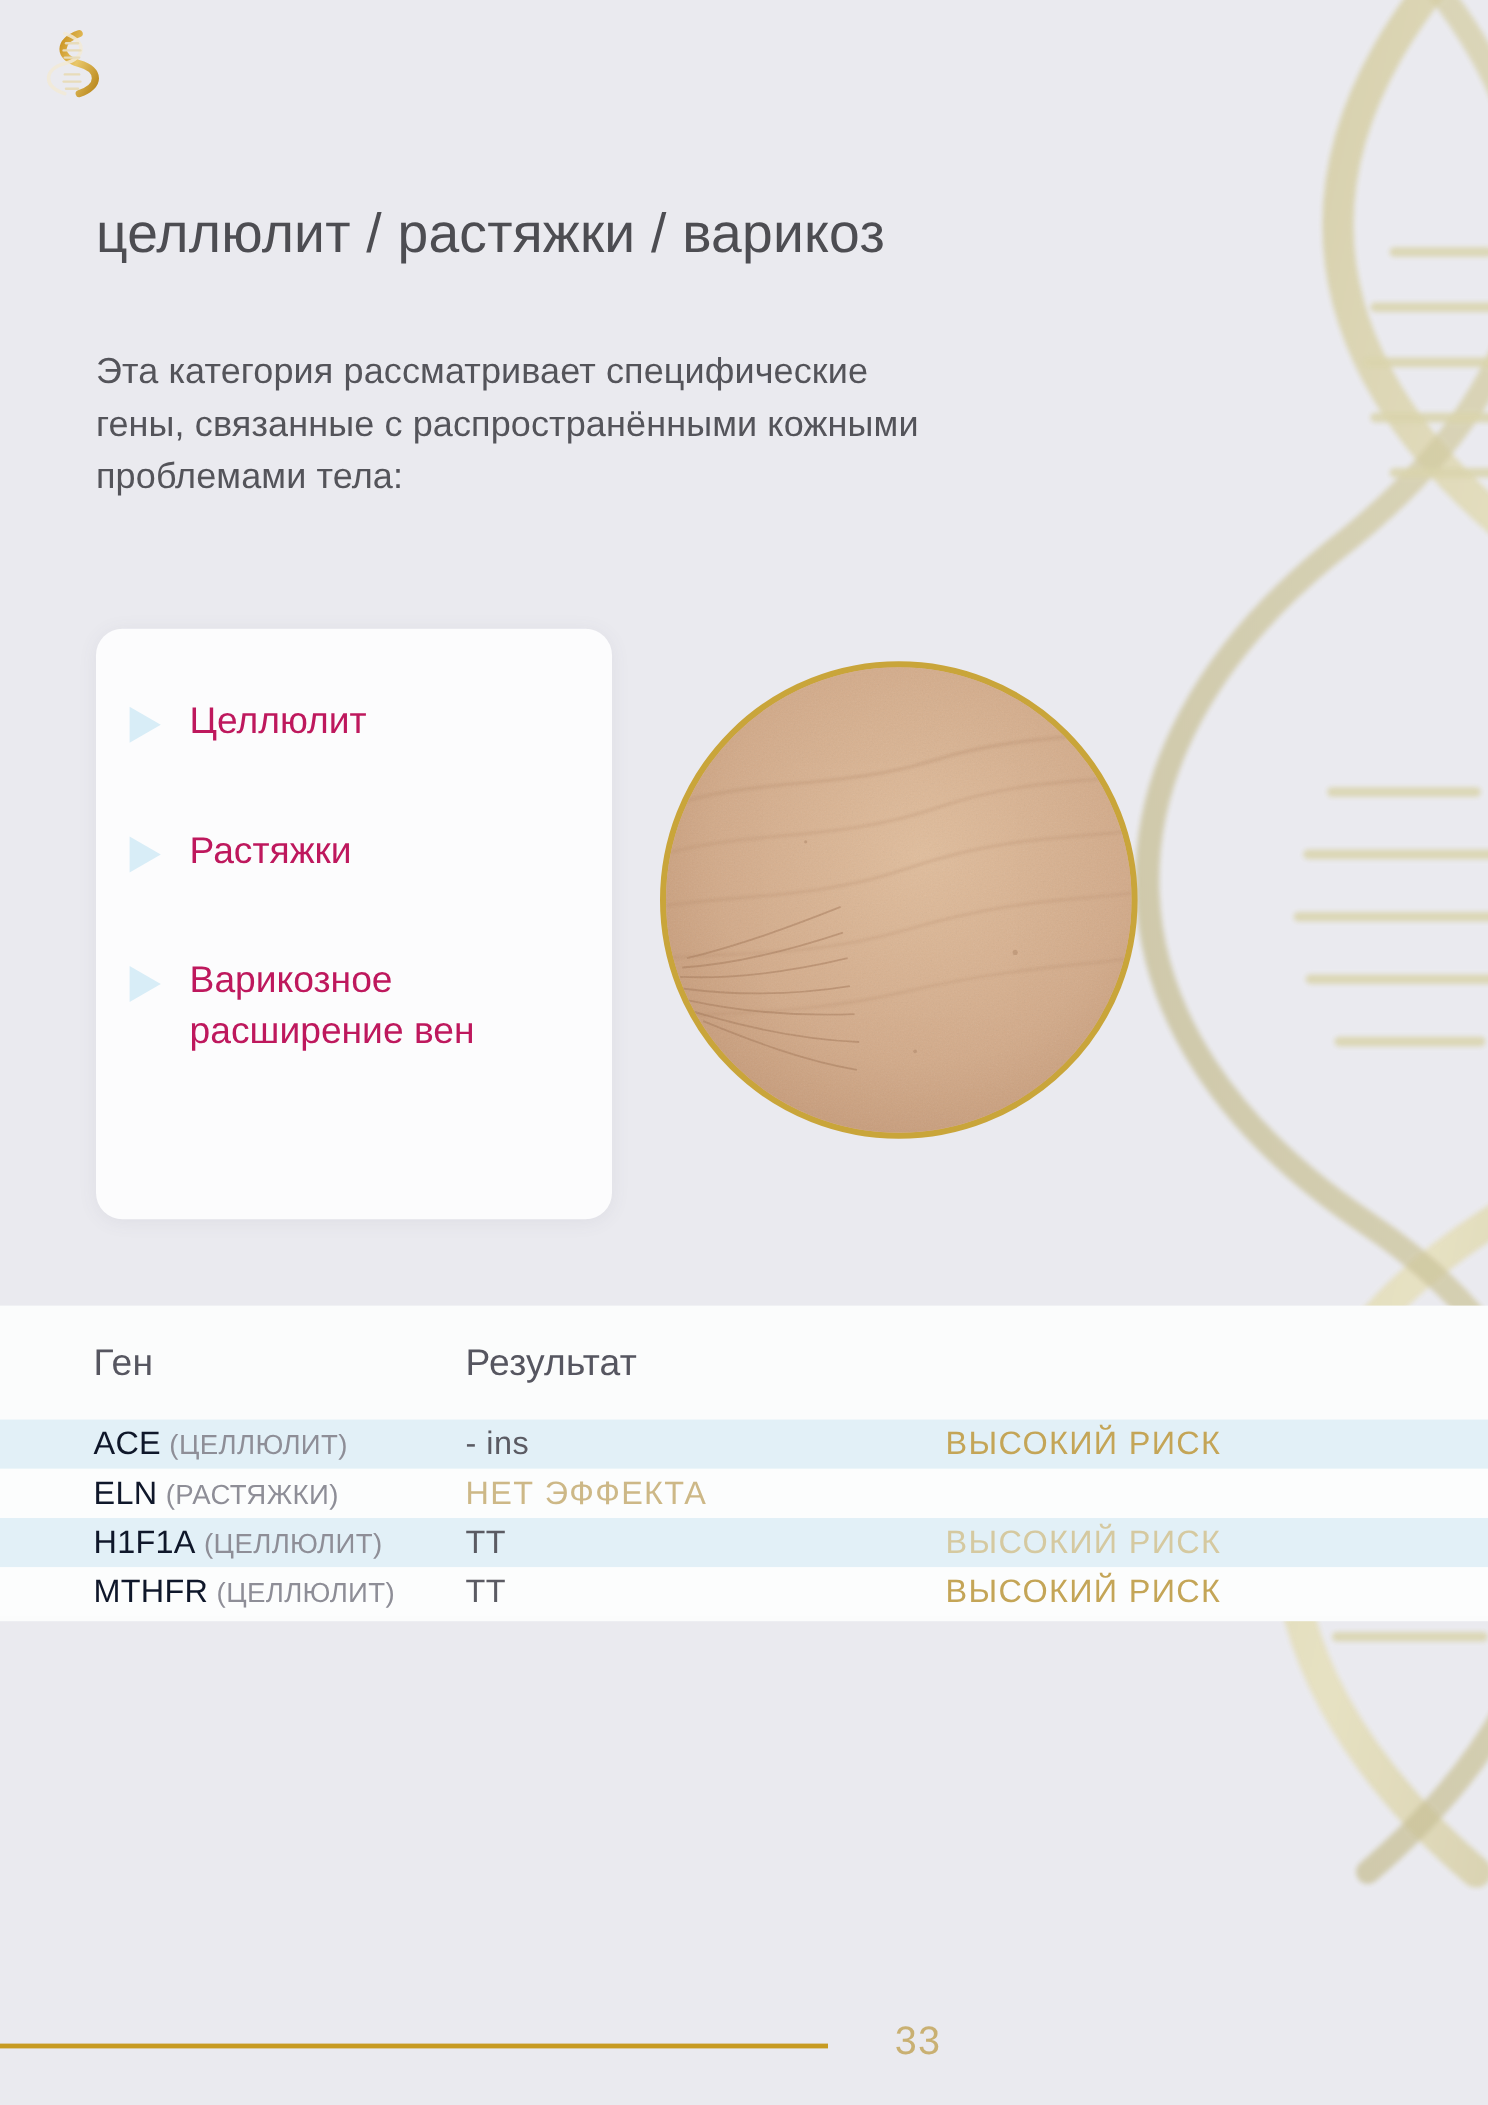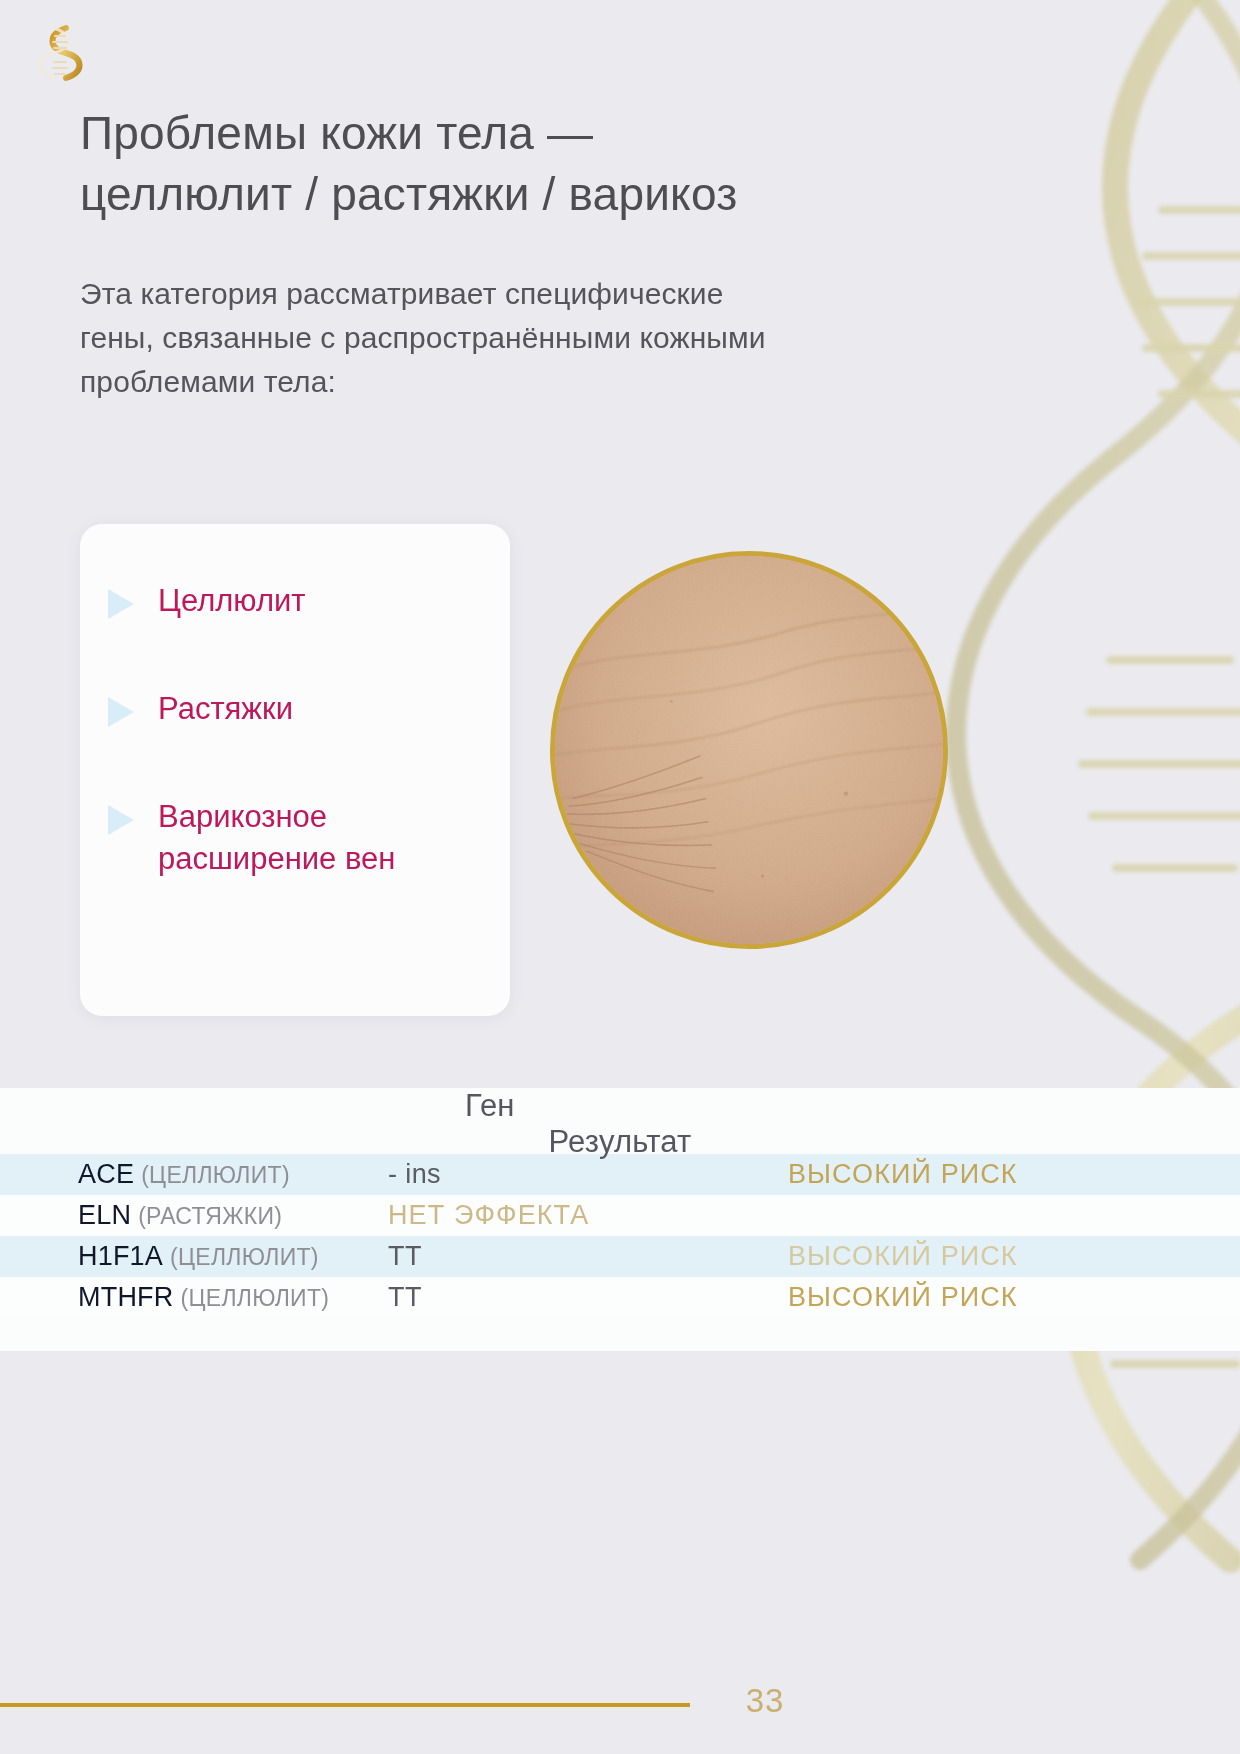--- a/index.html
+++ b/index.html
@@ -44,21 +44,21 @@
     width:860px;
     font-size:46px;
     font-weight:300;
     line-height:1.32;
     color:#4d4d52;
     letter-spacing:.2px;
   }
 
   .lede {
     position:absolute;
-    left:80px; top:272px;
+    left:80px; top:288px;
     width:720px;
     font-size:30px;
     font-weight:300;
     line-height:1.47;
     color:#54545a;
     letter-spacing:.1px;
   }
 
   
   .card {
@@ -117,23 +117,22 @@
     background:#fbfcfc;
   }
   .table {
     position:absolute;
     left:0; top:0;
     width:1240px;
   }
   .thead {
     display:flex;
     align-items:center;
-    height:66px;
+    height:95px;
     padding:0 78px;
-    flex-direction:column;
   }
   .th {
     font-size:31px;
     font-weight:300;
     color:#565660;
     letter-spacing:.2px;
   }
   .c-gene   { width:310px; }
   .c-geno   { width:400px; }
   .c-result { flex:1; }
@@ -253,21 +252,21 @@
         <line x1="19" y1="20" x2="33" y2="20"></line>
         <line x1="20" y1="26" x2="32" y2="26"></line>
         <line x1="20" y1="40" x2="32" y2="40"></line>
         <line x1="19" y1="46" x2="33" y2="46"></line>
         <line x1="21" y1="52" x2="31" y2="52"></line>
       </g>
     </svg>
   </div>
 
   <h1 class="title">
-    <span>Проблемы кожи тела —</span><br>
+    <br>
     <span>целлюлит / растяжки / варикоз</span>
   </h1>
 
   <p class="lede">Эта категория рассматривает специфические гены, связанные с распространёнными кожными проблемами тела:</p>
 
   <div class="card">
     <ul class="bullets">
       <li class="bullet">
         <span class="tri"></span>
         <span class="bullet-text">Целлюлит</span>

